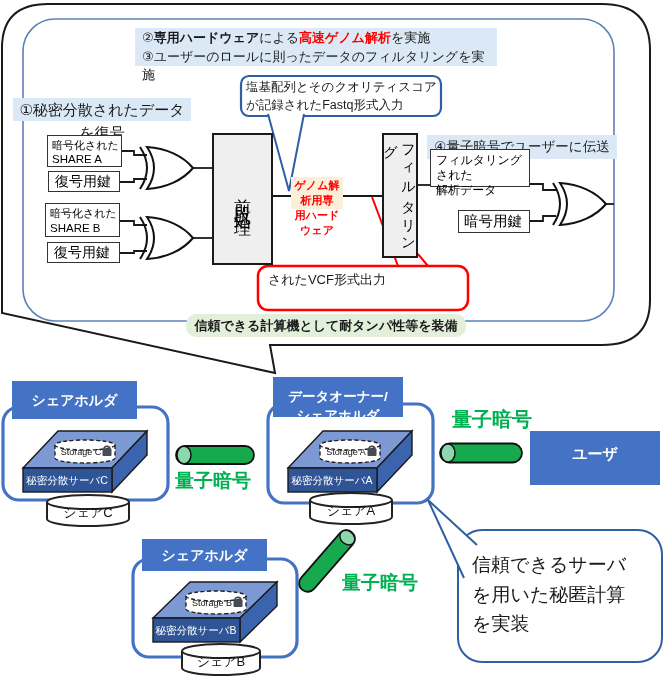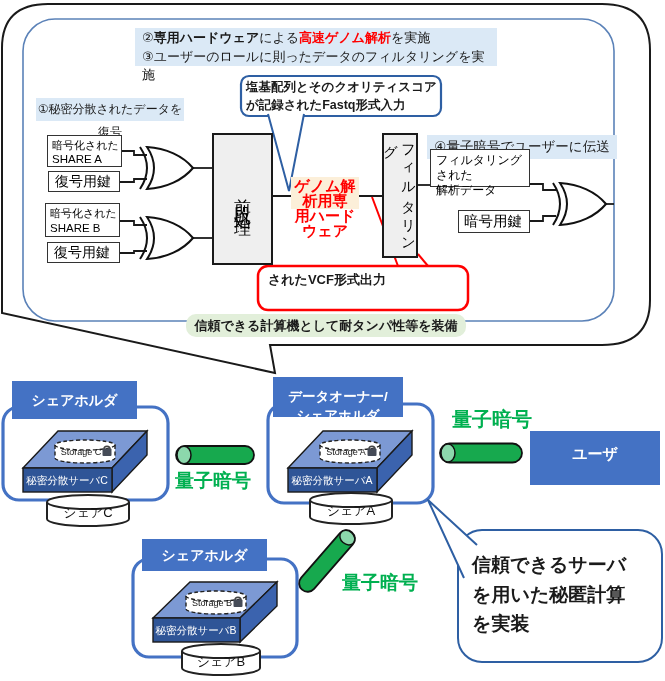--- a/index.html
+++ b/index.html
@@ -12,21 +12,21 @@
   .gnote{background:var(--highlight-green,#E2EFDA);font-weight:bold;text-align:center;}
   .wbox{background:#fff;border:1.6px solid #333;z-index:2;}
   .vbox{background:#EFEFEF;border:2.2px solid #1a1a1a;z-index:2;
         display:flex;align-items:center;justify-content:center;
         writing-mode:vertical-rl;text-orientation:upright;}
   .bluehdr{background:var(--accent-blue,#4472C4);color:#fff;font-weight:bold;
            text-align:center;z-index:3;}
   .qkd{color:var(--qkd-green,#00B050);font-weight:bold;text-align:center;z-index:3;}
   .hwlbl{background:var(--hw-bg,#FCEFD9);color:var(--red,#FF0000);font-weight:bold;
          text-align:center;z-index:3;}
-  .callout-txt{z-index:3;font-weight:bold;}
+  .callout-txt{z-index:3;}
   .b{font-weight:bold;}
   .r{color:var(--red,#FF0000);font-weight:bold;}
 </style>
 </head>
 <body>
 
 <svg width="665" height="681" viewBox="0 0 665 681">
 
   <path d="M 275,373 L 2,313 L 2,48 Q 2,4 48,4 L 602,4 Q 650,4 650,50 L 650,300 Q 650,345 602,345 L 270,345 Z" fill="#ffffff" stroke="#1a1a1a" stroke-width="2"></path>
 
@@ -164,41 +164,41 @@
   <path d="M477,545 L428,500 L464,578" fill="#ffffff" stroke="#2E5FA3" stroke-width="2" stroke-linejoin="round"></path>
 </svg>
 
 <div class="abs txt note" style="left:135px;top:28px;width:362px;height:38px;font-size:13px;line-height:18.5px;padding:1px 0 16px 7px;">
   <div>
     <span>②</span><span class="b">専用ハードウェア</span><span>による</span><span class="r">高速ゲノム解析</span><span>を実施</span>
   </div>
   <div>③ユーザーのロールに則ったデータのフィルタリングを実施</div>
 </div>
 
-<div class="abs txt note" style="left:36px;top:98px;width:148px;height:23px;font-size:12px;line-height:23px;text-align:center;">①秘密分散されたデータを復号</div>
+<div class="abs txt note" style="left:13px;top:98px;width:178px;height:23px;font-size:15px;line-height:23px;text-align:center;">①秘密分散されたデータを復号</div>
 
 <div class="abs txt callout-txt" style="left:246px;top:79px;width:192px;font-size:12.5px;line-height:17.5px;">
   <div>塩基配列とそのクオリティスコア</div>
   <div>が記録されたFastq形式入力</div>
 </div>
 
 <div class="abs wbox" style="left:47px;top:135px;width:75px;height:32px;font-size:11px;line-height:14px;padding:2px 0 0 4px;">
   <div>暗号化された</div>
   <div style="font-size:11.5px;">SHARE A</div>
 </div>
 <div class="abs wbox" style="left:48px;top:171px;width:72px;height:21px;font-size:14px;line-height:19px;padding-left:6px;">復号用鍵</div>
 <div class="abs wbox" style="left:45px;top:203px;width:75px;height:34px;font-size:11px;line-height:15px;padding:2px 0 0 4px;">
   <div>暗号化された</div>
   <div style="font-size:11.5px;">SHARE B</div>
 </div>
 <div class="abs wbox" style="left:47px;top:242px;width:73px;height:21px;font-size:14px;line-height:19px;padding-left:6px;">復号用鍵</div>
 
 <div class="abs vbox" style="left:212px;top:133px;width:61px;height:132px;font-size:17px;letter-spacing:7px;">前段処理</div>
 
-<div class="abs hwlbl" style="left:291px;top:177px;width:68px;height:32px;font-size:15px;line-height:15px;padding-top:1px;">
+<div class="abs hwlbl" style="left:291px;top:177px;width:52px;height:32px;font-size:11px;line-height:15px;padding-top:1px;">
   <div>ゲノム解析用専</div>
   <div>用ハードウェア</div>
 </div>
 
 <div class="abs vbox" style="left:382px;top:133px;width:36px;height:125px;font-size:14px;letter-spacing:2.5px;">フィルタリング</div>
 
 <div class="abs txt note" style="left:427px;top:135px;width:190px;height:24px;font-size:13.5px;line-height:24px;text-align:center;">④量子暗号でユーザーに伝送</div>
 
 <div class="abs wbox" style="left:430px;top:149px;width:100px;height:38px;font-size:12px;line-height:15px;padding:3px 0 0 5px;">
   <div>フィルタリングされた</div>

